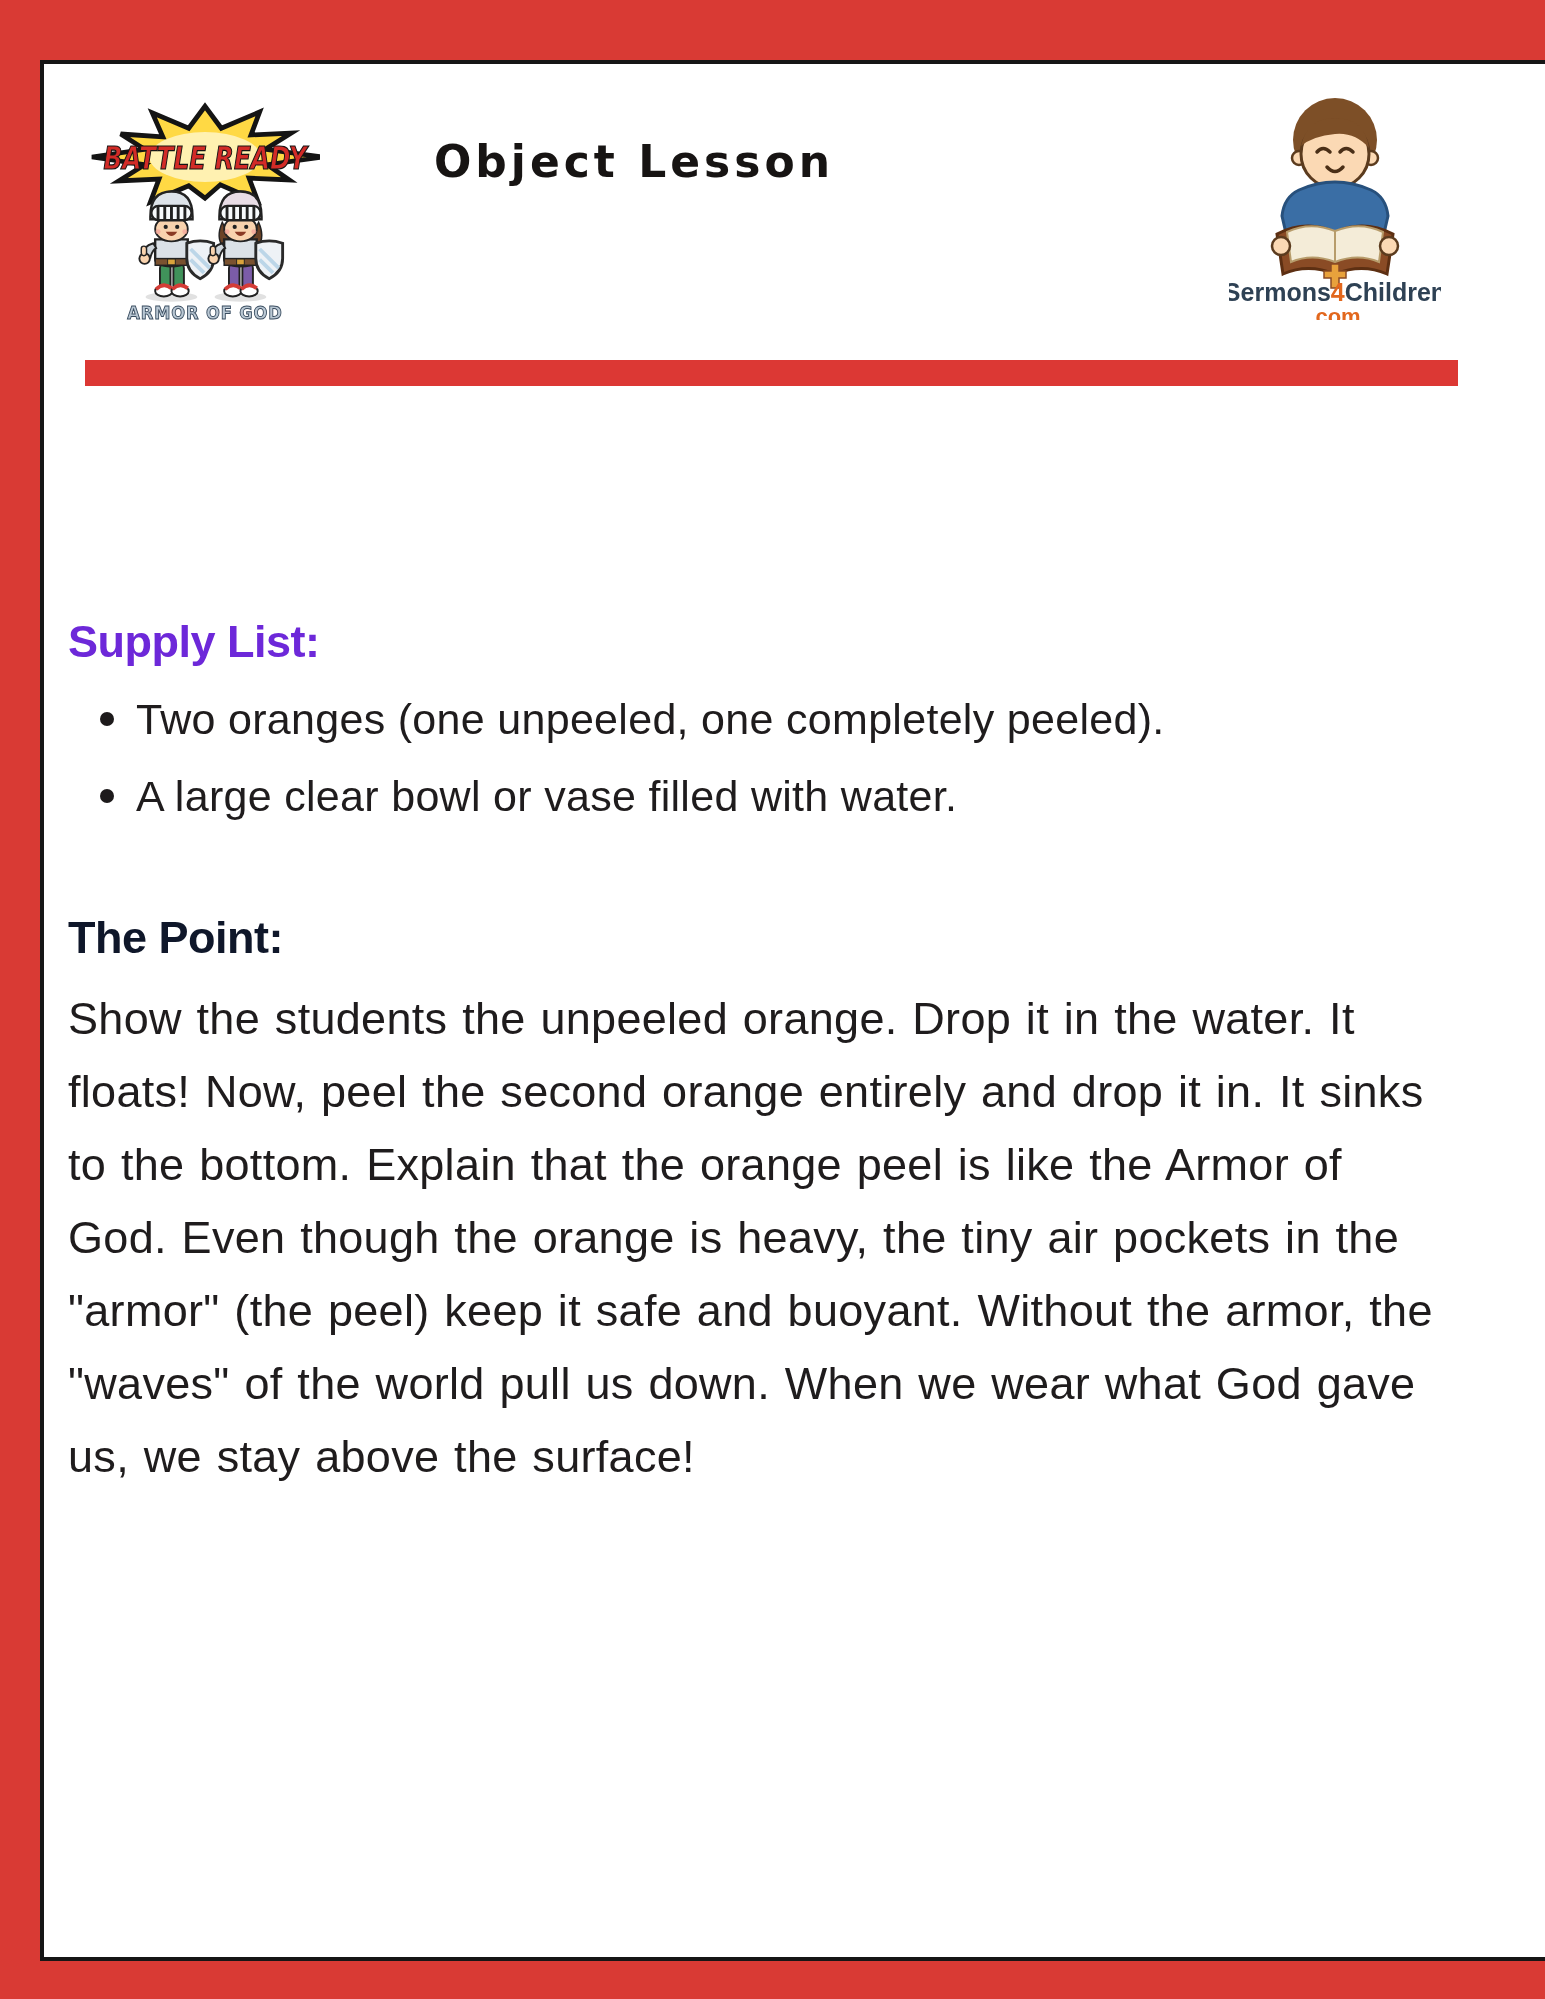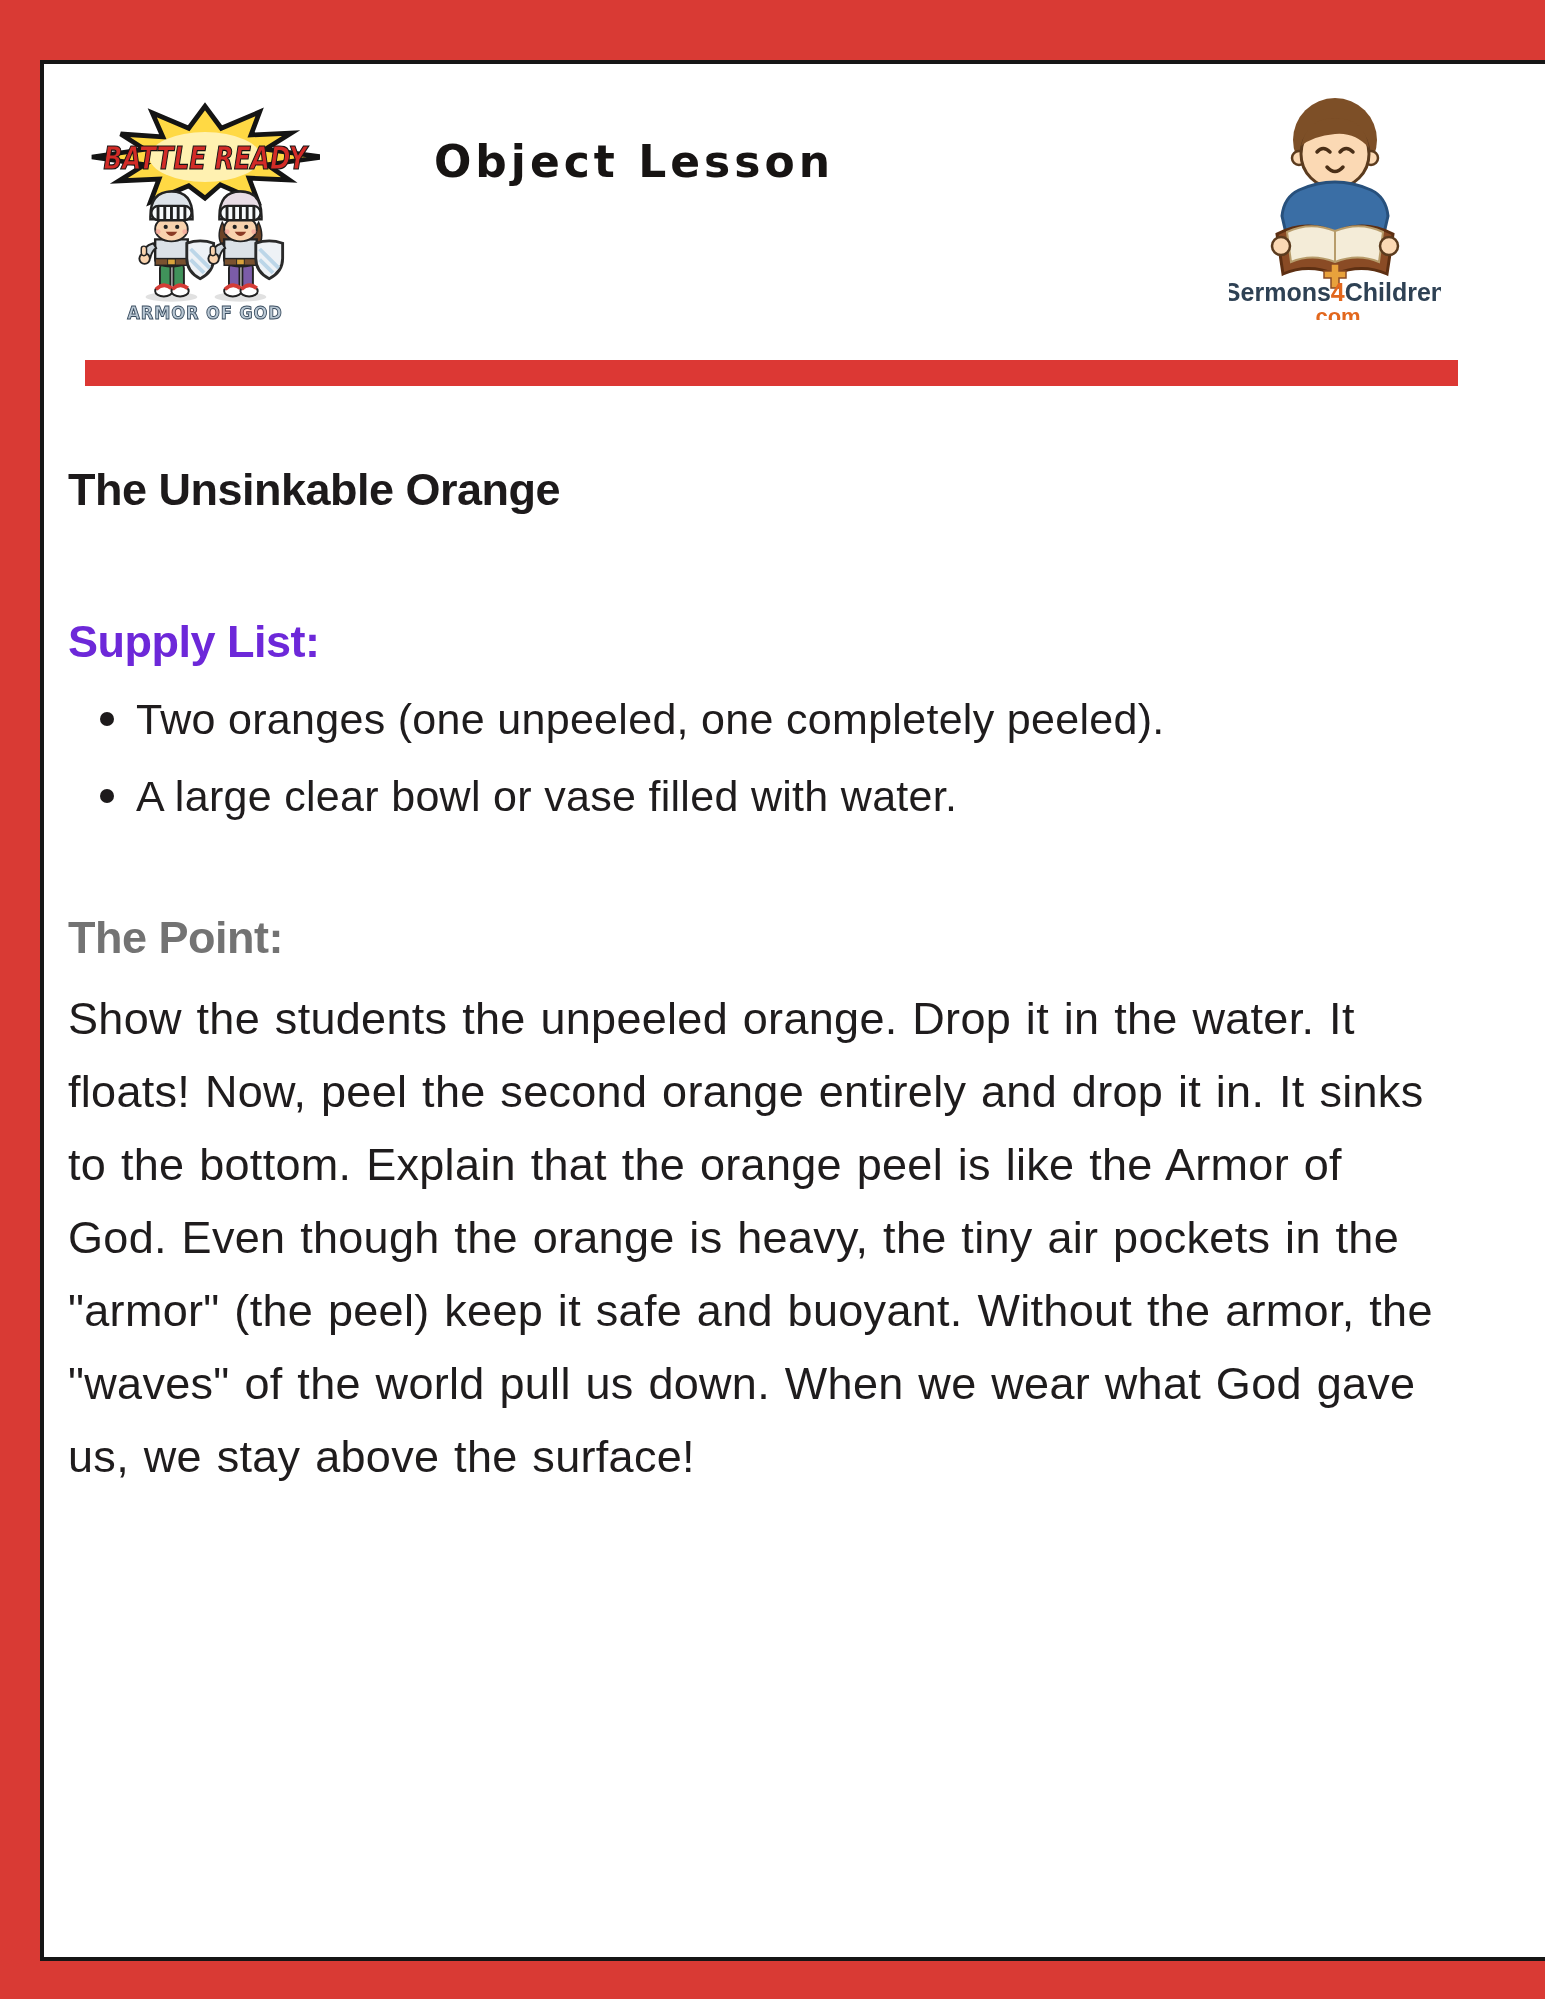--- a/index.html
+++ b/index.html
@@ -52,21 +52,21 @@
   .bullet-dot {
     width: 14px; height: 14px; border-radius: 50%;
     background: #1d1a1b; margin: 22px 22px 0 0; flex: 0 0 auto;
   }
   .supply-item-text {
     font-size: 43px; color: #1f1c1d; line-height: 58px;
     letter-spacing: 0.3px;
   }
   .point-heading {
     position: absolute; left: 24px; top: 848px;
-    font-size: 45px; font-weight: bold; color: #737373;
+    font-size: 45px; font-weight: bold; color: #0f172a;
     letter-spacing: -0.5px;
     text-align: right;
   }
   .point-body {
     position: absolute; left: 24px; top: 918px; width: 1372px;
     font-size: 45px; color: #1f1c1d; line-height: 73px;
     letter-spacing: 0.3px; word-spacing: 2px;
   }
 </style>
 </head>
@@ -163,21 +163,20 @@
         <path d="M102,176 h8 v7 h7 v7 h-7 v10 h-8 v-10 h-7 v-7 h7 z" fill="#e8a23c" stroke="#8a4b25" stroke-width="1.5"></path>
         <circle cx="52" cy="158" r="9" fill="#fbd9b4" stroke="#5b3b1e" stroke-width="2.5"></circle>
         <circle cx="160" cy="158" r="9" fill="#fbd9b4" stroke="#5b3b1e" stroke-width="2.5"></circle>
       </g>
       <text x="106" y="213" text-anchor="middle" font-family="Liberation Sans, sans-serif" font-size="25" font-weight="bold"><tspan fill="#2e4154">Sermons</tspan><tspan fill="#e2671d">4</tspan><tspan fill="#2e4154">Children</tspan></text>
       <text x="106" y="236" text-anchor="middle" font-family="Liberation Sans, sans-serif" font-size="22" font-weight="bold" fill="#e2671d">.com</text>
     </svg>
 
     <div class="divider"></div>
 
-    <div class="lesson-title">The Unsinkable Orange</div>
 
     <div class="supply-heading">Supply List:</div>
 
     <div class="supply-list">
       <div class="supply-item">
         <span class="bullet-dot"></span>
         <span class="supply-item-text">Two oranges (one unpeeled, one completely peeled).</span>
       </div>
       <div class="supply-item">
         <span class="bullet-dot"></span>

